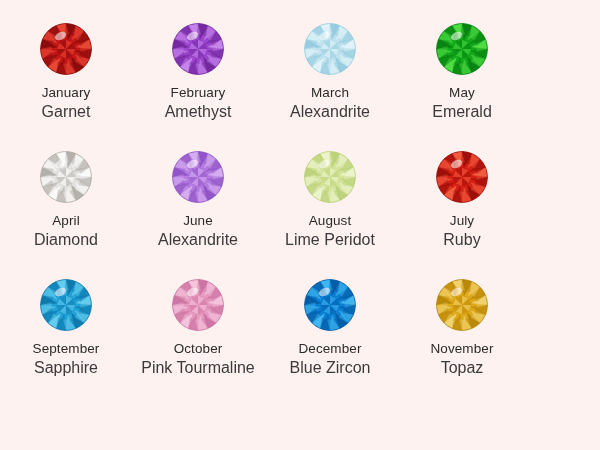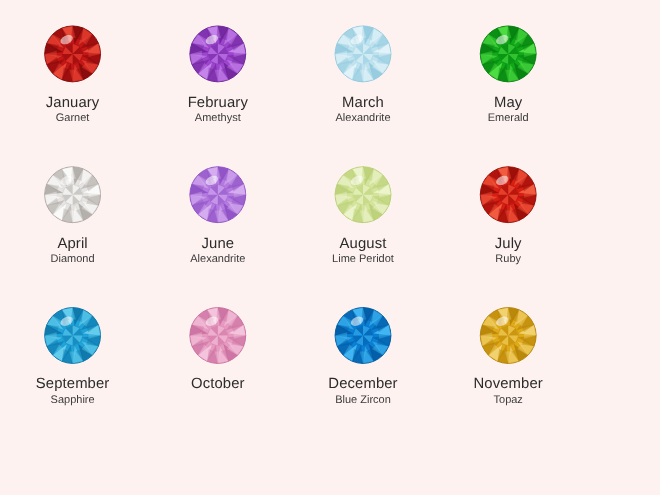--- a/index.html
+++ b/index.html
@@ -50,21 +50,21 @@
   }
   .month {
     font-size: 13.5px;
     color: #2b2b2b;
     line-height: 1.18;
     letter-spacing: 0.1px;
     text-align: center;
     white-space: nowrap;
   }
   .stone {
-    font-size: 10px;
+    font-size: 16px;
     color: #3a3a3a;
     line-height: 1.22;
     margin-top: 1px;
     text-align: center;
     white-space: nowrap;
   }
   .footnote {
     position: absolute;
     left: 0;
     right: 0;
@@ -584,20 +584,21 @@
             <path d="M50,50 L67,50 L62.020815280171306,62.020815280171306 Z" fill="#f7cde2" fill-opacity="0.42"></path>
             <path d="M50,50 L62.020815280171306,62.020815280171306 L50,67 Z" fill="#c76b9c" fill-opacity="0.42"></path>
             <path d="M50,50 L50,67 L37.979184719828694,62.020815280171306 Z" fill="#f7cde2" fill-opacity="0.42"></path>
             <path d="M50,50 L37.979184719828694,62.020815280171306 L33,50 Z" fill="#c76b9c" fill-opacity="0.42"></path>
             <path d="M50,50 L33,50 L37.97918471982869,37.979184719828694 Z" fill="#f7cde2" fill-opacity="0.42"></path>
             <path d="M50,50 L37.97918471982869,37.979184719828694 L50,33 Z" fill="#c76b9c" fill-opacity="0.42"></path>
             <ellipse cx="40" cy="26" rx="11" ry="7" fill="#ffffff" fill-opacity="0.55" transform="rotate(-25 40 26)"></ellipse>
           </svg>
         </div>
         <div class="month">October</div>
+        <div class="stone">Pink Tourmaline</div>
       </div>
       <div class="cell">
         <div class="gem-wrap">
           <svg viewBox="0 0 100 100">
             <circle cx="50" cy="50" r="47" fill="#0a7fd4" stroke="#03569c" stroke-width="1.5"></circle>
             <path d="M50,3 L67.98612132115922,6.577661971969526 L53.31653547427418,33.32665023314508 Z" fill="#03569c" fill-opacity="0.80" stroke="#03569c" stroke-width="0.5" stroke-opacity="0.5"></path>
             <path d="M50,3 L55.31816217815966,23.26379325620794 L44.68183782184035,23.26379325620794 Z" fill="#4fc3f7" fill-opacity="0.34"></path>
             <path d="M67.98612132115922,6.577661971969526 L83.23401871576775,16.765981284232268 L59.44469396133324,35.86501659085673 Z" fill="#4fc3f7" fill-opacity="0.52" stroke="#03569c" stroke-width="0.5" stroke-opacity="0.5"></path>
             <path d="M67.98612132115922,6.577661971969526 L65.14484455211436,27.33413836863262 L55.31816217815966,23.26379325620794 Z" fill="#03569c" fill-opacity="0.34"></path>
             <path d="M83.23401871576775,16.765981284232268 L93.42233802803048,32.01387867884078 L64.13498340914327,40.555306038666764 Z" fill="#03569c" fill-opacity="0.52" stroke="#03569c" stroke-width="0.5" stroke-opacity="0.5"></path>

